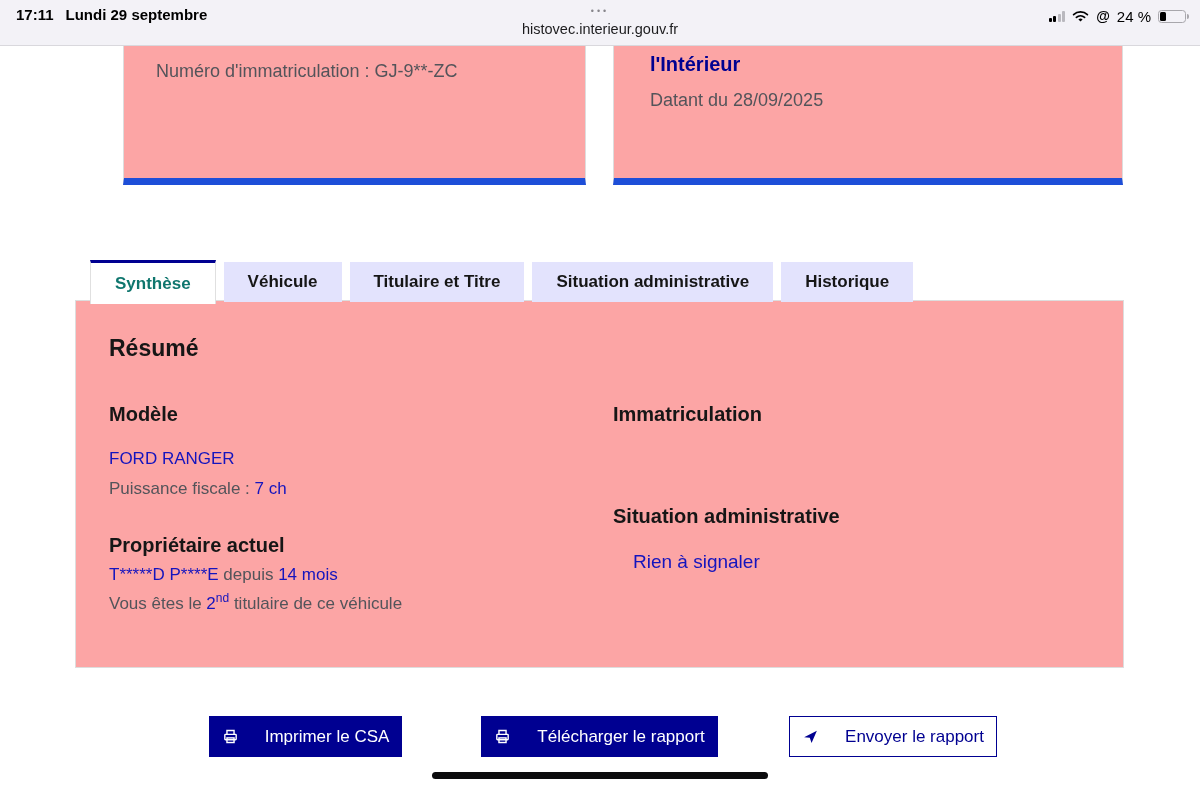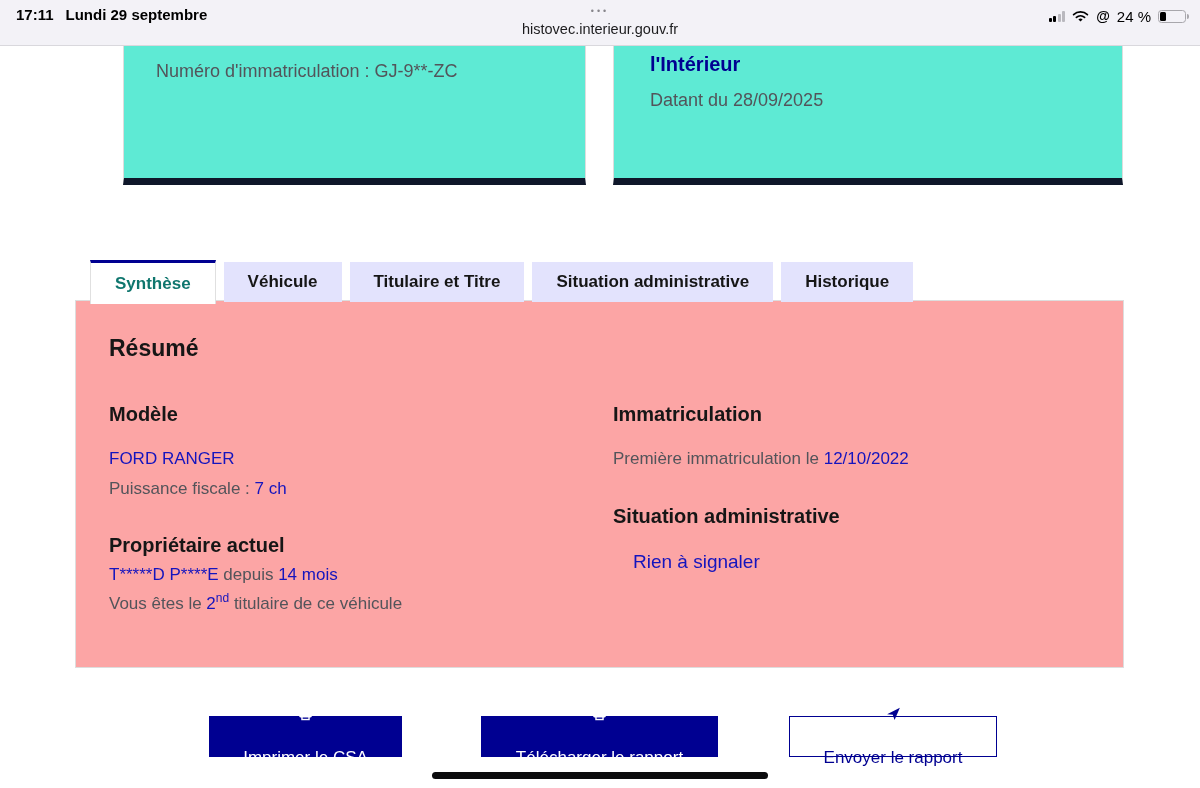--- a/index.html
+++ b/index.html
@@ -21,22 +21,22 @@
   .cb1{height:4px} .cb2{height:6px} .cb3{height:8px} .cb4{height:11px}
   .at-glyph { font-size:14px; font-weight:700; color:#000; }
   .sb-batt-pct { font-size:15px; font-weight:400; color:#000; }
   .battery { position:relative; width:28px; height:13px; border:1px solid #a8a7ac;
     border-radius:3.5px; display:flex; align-items:center; padding:1px; }
   .battery .fill { width:6px; height:9px; background:#000; border-radius:1.5px; }
   .battery .nub { position:absolute; right:-4px; top:3.5px; width:2.5px; height:5px;
     background:#a8a7ac; border-radius:0 2px 2px 0; }
 
   
-  .card { position:absolute; top:46px; height:139px; background:#5eead4;
-    border-left:1px solid #ddd; border-right:1px solid #ddd; border-bottom:7px solid #0f172a; }
+  .card { position:absolute; top:46px; height:139px; background:#fca5a5;
+    border-left:1px solid #ddd; border-right:1px solid #ddd; border-bottom:7px solid #1d4ed8; }
   .card-left { left:123px; width:463px; }
   .card-right { left:613px; width:510px; }
   .card-left .card-text { position:absolute; left:32px; top:15px; font-size:18px; color:#53545a; }
   .card-right .card-title { position:absolute; left:36px; top:7px; font-size:20px; font-weight:700; color:#000091; }
   .card-right .card-sub { position:absolute; left:36px; top:44px; font-size:18px; color:#53545a; }
 
   
   .tabs { position:absolute; left:90px; top:258px; height:44px; display:flex;
     align-items:flex-end; gap:8px; z-index:3; }
   .tab { display:flex; align-items:center; padding:0 24px; font-size:17px; font-weight:700;
@@ -62,21 +62,21 @@
   .t-immat    { left:537px; top:102px; }
   .t-premiere { left:537px; top:148px; }
   .t-situation{ left:537px; top:204px; }
   .t-rien     { left:557px; top:250px; font-size:19px; }
   .t-gages    { left:537px; top:276px; }
   sup { font-size:12px; }
 
   
   .btn { position:absolute; top:716px; height:41px; display:flex; align-items:center;
     justify-content:center; gap:26px; font-size:17px; font-weight:400; cursor:pointer;
-    border:none; font-family:"Liberation Sans", sans-serif;flex-direction:column; }
+    border:none; font-family:"Liberation Sans", sans-serif; }
   .btn-filled { background:#000091; color:#fff; }
   .btn-outline { background:#fff; color:#000091; border:1px solid #000091; }
   .btn-print { left:209px; width:193px; }
   .btn-download { left:481px; width:237px; }
   .btn-send { left:789px; width:208px; }
   .btn svg { flex:0 0 auto; }
 
   
   .home-indicator { position:absolute; left:432px; top:772px; width:336px; height:7px;
     background:#0b0b0d; border-radius:4px; }
@@ -134,21 +134,20 @@
 
   <div class="abs h-sec t-modele">Modèle</div>
   <div class="abs body-text blue t-ford">FORD RANGER</div>
   <div class="abs body-text t-puiss"><span>Puissance fiscale : </span><span class="blue">7 ch</span></div>
 
   <div class="abs h-sec t-proprio">Propriétaire actuel</div>
   <div class="abs body-text t-owner"><span class="blue">T*****D P****E</span><span> depuis </span><span class="blue">14 mois</span></div>
   <div class="abs body-text t-holder"><span>Vous êtes le </span><span class="blue">2</span><sup class="blue">nd</sup><span> titulaire de ce véhicule</span></div>
 
   <div class="abs h-sec t-immat">Immatriculation</div>
-  <div class="abs body-text t-premiere"><span>Première immatriculation le </span><span class="blue">12/10/2022</span></div>
 
   <div class="abs h-sec t-situation">Situation administrative</div>
   <div class="abs blue t-rien">Rien à signaler</div>
 </div>
 
 <button class="btn btn-filled btn-print">
   <svg width="17" height="17" viewBox="0 0 24 24" fill="none" stroke="#fff" stroke-width="2">
     <path d="M7 9V3.5h10V9"></path>
       <rect x="4" y="9" width="16" height="7.5" rx="1"></rect>
       <rect x="7" y="14" width="10" height="6.5"></rect>

